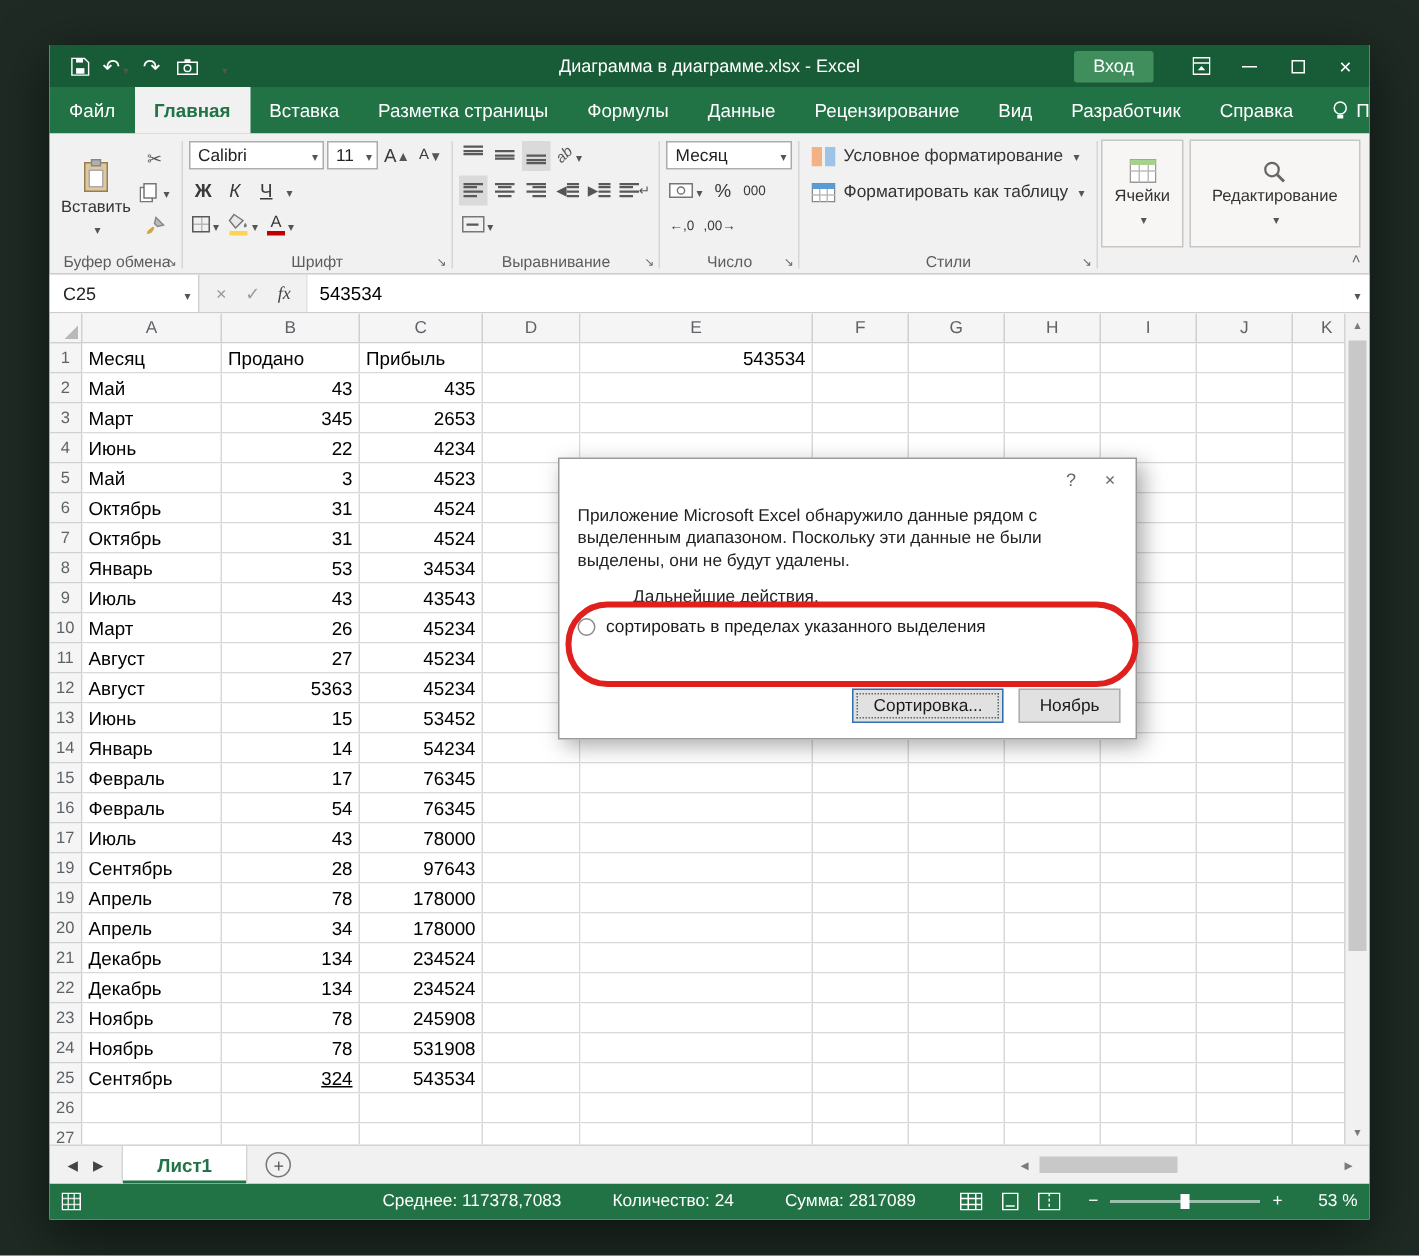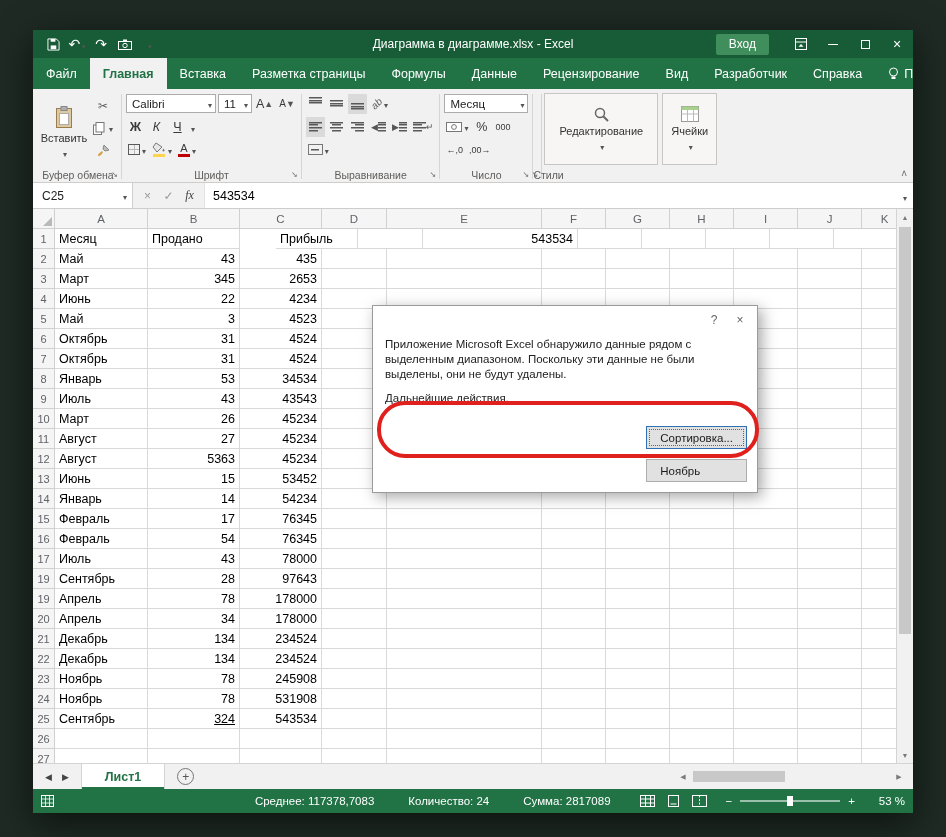--- a/index.html
+++ b/index.html
@@ -92,26 +92,26 @@
   .vtrack{flex:1;position:relative;}
   .vthumb{position:absolute;top:2px;left:2px;right:2px;height:78%;background:#c8c8c8;}
 
   
   .xdialog{position:absolute;left:339px;top:275px;width:386px;height:188px;background:#fff;border:1px solid #9a9a9a;
            box-shadow:4px 4px 14px rgba(0,0,0,.35);z-index:40;font-size:11.5px;color:#1a1a1a;}
   .xd-title{height:28px;display:flex;align-items:center;padding:0 4px 0 10px;font-size:12px;color:#444;}
   .xd-controls{margin-left:auto;display:flex;}
   .xd-cb{width:26px;height:22px;display:flex;align-items:center;justify-content:center;color:#666;font-size:12px;}
   .xd-body{padding:3px 12px 0;line-height:15px;color:#222;}
-  .xd-prompt{padding:10px 12px 2px;color:#222;}
+  .xd-prompt{padding:10px 12px 2px;color:#222;margin-left:37px;}
   .xd-radios{padding:1px 12px;}
   .radio-row{display:flex;align-items:center;gap:7px;height:21px;}
   .rdot{width:12px;height:12px;border:1px solid #8a8a8a;border-radius:50%;background:#fff;position:relative;flex:0 0 auto;}
   .radio-row.sel .rdot::after{content:"";position:absolute;left:2px;top:2px;width:6px;height:6px;border-radius:50%;background:#3a3a3a;}
-  .xd-buttons{position:absolute;right:10px;bottom:10px;display:flex;gap:10px;flex-direction:column;}
+  .xd-buttons{position:absolute;right:10px;bottom:10px;display:flex;gap:10px;}
   .dbtn{height:23px;padding:0 13px;background:#e1e1e1;border:1px solid #adadad;font-size:11.5px;display:flex;align-items:center;color:#1a1a1a;}
   .dbtn.default{border:1px solid #2f6fb4;outline:1px dotted #666;outline-offset:-4px;}
   .red-oval{position:absolute;left:344px;top:371px;width:382px;height:57px;border:4px solid #e0201d;border-radius:28px;z-index:50;pointer-events:none;}
 
   
   .sheetbar{height:26px;background:#f1f1f1;display:flex;align-items:center;flex:0 0 auto;position:relative;border-top:1px solid #d4d4d4;}
   .snav{display:flex;gap:10px;padding:0 12px;color:#444;font-size:9px;}
   .stab{height:25px;background:#fff;display:flex;align-items:center;padding:0 23px;font-size:12.5px;color:#217346;font-weight:bold;
         border-left:1px solid #d4d4d4;border-right:1px solid #d4d4d4;box-shadow:inset 0 -2px 0 #217346;}
   .addsheet{width:17px;height:17px;border-radius:50%;border:1px solid #767676;color:#555;display:flex;align-items:center;justify-content:center;font-size:12px;margin-left:12px;line-height:1;}
@@ -375,45 +375,64 @@
         </div>
       </div>
       <div class="glabel">Число</div>
       <div class="launcher"></div>
     </div>
 
     <div class="gsep"></div>
 
     <div class="rgroup">
       <div class="gcol">
+        <div class="style-btn">
+          <svg width="16" height="13">
+              <rect x="0" y="0" width="7" height="13" fill="#f4b183"></rect>
+              <rect x="9" y="0" width="7" height="13" fill="#9dc3e6"></rect>
+            </svg>
+          <span>Условное форматирование</span>
+          <span class="car"></span>
+        </div>
+        <div class="style-btn">
+          <svg width="16" height="13">
+              <rect x="0.5" y="0.5" width="15" height="12" fill="#fff" stroke="#888"></rect>
+              <rect x="0.5" y="0.5" width="15" height="3.5" fill="#5b9bd5"></rect>
+              <line x1="0.5" y1="8" x2="15.5" y2="8" stroke="#bbb"></line>
+              <line x1="5.5" y1="4" x2="5.5" y2="12.5" stroke="#bbb"></line>
+              <line x1="10.5" y1="4" x2="10.5" y2="12.5" stroke="#bbb"></line>
+            </svg>
+          <span>Форматировать как таблицу</span>
+          <span class="car"></span>
+        </div>
       </div>
       <div class="glabel">Стили</div>
       <div class="launcher"></div>
     </div>
 
     <div class="gsep"></div>
-
-    <div class="boxed" style="padding:4px 14px;">
-      <svg width="15" height="15">
-          <circle cx="6" cy="6" r="4.5" fill="none" stroke="#666" stroke-width="1.5"></circle>
-          <line x1="9.5" y1="9.5" x2="14" y2="14" stroke="#666" stroke-width="2"></line>
-        </svg>
-      <span>Редактирование</span>
-      <span class="car"></span>
-    </div>
 
     <div class="boxed">
       <svg width="18" height="16">
           <rect x="0.5" y="0.5" width="17" height="15" fill="#fff" stroke="#999"></rect>
           <rect x="0.5" y="0.5" width="17" height="3.5" fill="#a9d18e"></rect>
           <line x1="0.5" y1="8" x2="17.5" y2="8" stroke="#bbb"></line>
           <line x1="6.5" y1="4" x2="6.5" y2="15.5" stroke="#bbb"></line>
           <line x1="12.5" y1="4" x2="12.5" y2="15.5" stroke="#bbb"></line>
         </svg>
       <span>Ячейки</span>
+      <span class="car"></span>
+    </div>
+
+    <div class="boxed" style="padding:4px 14px;">
+      <svg width="15" height="15">
+          <circle cx="6" cy="6" r="4.5" fill="none" stroke="#666" stroke-width="1.5"></circle>
+          <line x1="9.5" y1="9.5" x2="14" y2="14" stroke="#666" stroke-width="2"></line>
+        </svg>
+      <span>Редактирование</span>
       <span class="car"></span>
     </div>
 
     <div class="collapse-btn">˄</div>
   </div>
 
   <div class="fbar">
     <div class="namebox">
       <span>C25</span>
       <span class="car"></span>
@@ -442,21 +461,21 @@
           <div class="g-cell g-ch" style="width: 64px;">G</div>
           <div class="g-cell g-ch" style="width: 64px;">H</div>
           <div class="g-cell g-ch" style="width: 64px;">I</div>
           <div class="g-cell g-ch" style="width: 64px;">J</div>
           <div class="g-cell g-ch" style="width: 46px;">K</div>
         </div>
         <div class="g-row">
           <div class="g-cell g-rh" style="width: 22px;">1</div>
           <div class="g-cell" style="width: 93px;">Месяц</div>
           <div class="g-cell" style="width: 92px;">Продано</div>
-          <div class="g-cell" style="width: 82px; margin-left: 36px;">Прибыль</div>
+          <div class="g-cell" style="width: 82px;">Прибыль</div>
           <div class="g-cell" style="width: 65px;"></div>
           <div class="g-cell num" style="width: 155px;">543534</div>
           <div class="g-cell" style="width: 64px;"></div>
           <div class="g-cell" style="width: 64px;"></div>
           <div class="g-cell" style="width: 64px;"></div>
           <div class="g-cell" style="width: 64px;"></div>
           <div class="g-cell" style="width: 64px;"></div>
           <div class="g-cell" style="width: 46px;"></div>
         </div>
         <div class="g-row">
@@ -900,20 +919,24 @@
   <div class="xdialog">
     <div class="xd-title">
       <div class="xd-controls">
         <div class="xd-cb">?</div>
         <div class="xd-cb">×</div>
       </div>
     </div>
     <div class="xd-body">Приложение Microsoft Excel обнаружило данные рядом с выделенным диапазоном. Поскольку эти данные не были выделены, они не будут удалены.</div>
     <div class="xd-prompt">Дальнейшие действия.</div>
     <div class="xd-radios">
+      <div class="radio-row">
+        <span class="rdot"></span>
+        <span>сортировать в пределах указанного выделения</span>
+      </div>
     </div>
     <div class="xd-buttons">
       <div class="dbtn default">Сортировка...</div>
       <div class="dbtn">Ноябрь</div>
     </div>
   </div>
   <div class="red-oval"></div>
 
 </div>
 

